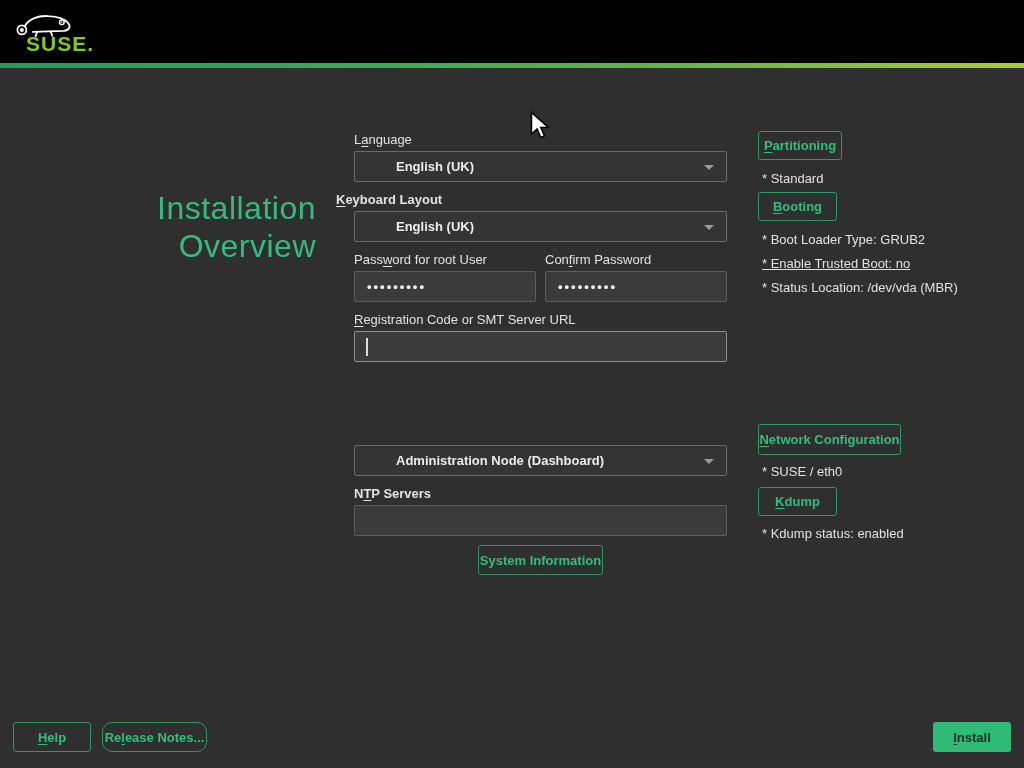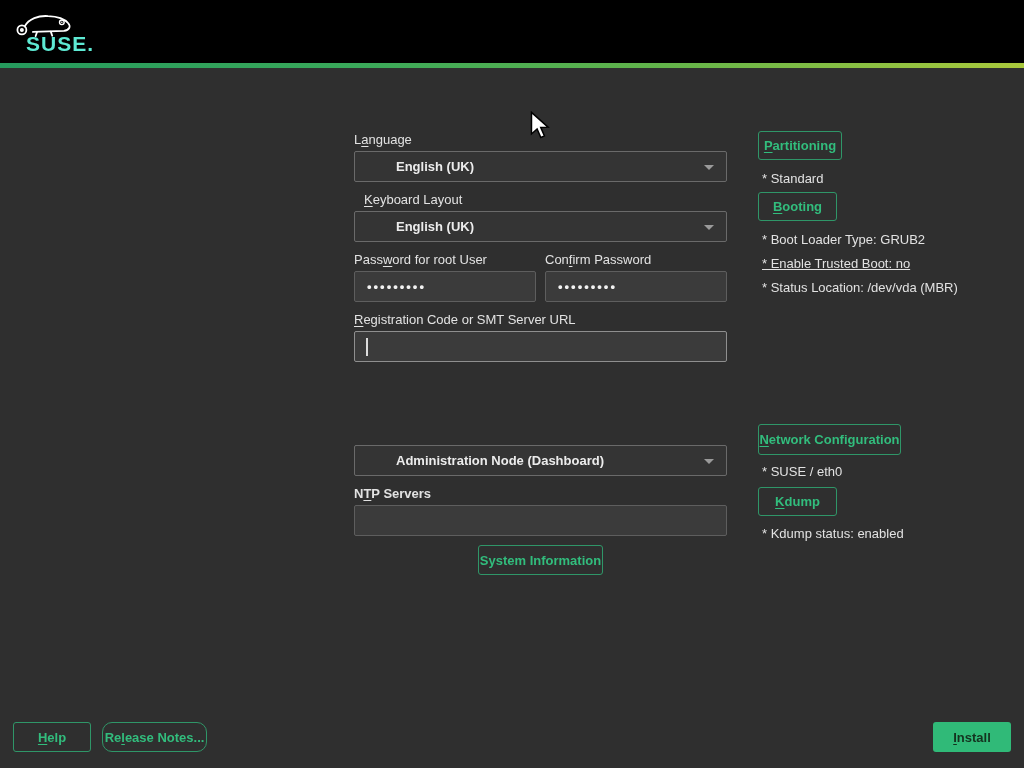--- a/index.html
+++ b/index.html
@@ -5,21 +5,21 @@
   * { margin: 0; padding: 0; box-sizing: border-box; }
   html, body { width: 1024px; height: 768px; background: #1a1a1a; }
   body { font-family: "Liberation Sans", sans-serif; position: relative; overflow: hidden; }
 
   .screen { position: absolute; left: 0; top: 0; width: 1024px; height: 768px; background: #2f2f2f; }
 
   
   .topbar { position: absolute; left: 0; top: 0; width: 1024px; height: 63px; background: #000000; }
   .logo { position: absolute; left: 13px; top: 6px; width: 90px; height: 52px; }
   .logo svg { position: absolute; left: 2px; top: 3px; }
-  .logo .logo-text { position: absolute; left: 13px; top: 26px; color: #5eead4; font-size: 21px; font-weight: bold; letter-spacing: 1px; }
+  .logo .logo-text { position: absolute; left: 13px; top: 26px; color: #84cc16; font-size: 21px; font-weight: bold; letter-spacing: 1px; }
   .gradient-line { position: absolute; left: 0; top: 63px; width: 1024px; height: 5px;
       background: linear-gradient(90deg, #259a5d 0%, #3aa95a 35%, #63b44a 65%, #aac93c 100%); }
 
   
   .page-title { position: absolute; left: 0; top: 189px; width: 316px; text-align: right;
       color: #35ba82; font-size: 32px; font-weight: 300; line-height: 38px; letter-spacing: 0.5px; }
 
   
   .lbl { position: absolute; color: #e2e2e2; font-size: 13px; }
   u { text-underline-offset: 2px; text-decoration-thickness: 1px; }
@@ -70,28 +70,32 @@
           <path d="M32,33 l-2,6 M52,32.5 l2,6"></path>
         </g>
         <circle cx="68" cy="19" r="3.4" fill="none" stroke="#ffffff" stroke-width="2"></circle>
         <circle cx="68" cy="19" r="1.1" fill="#ffffff"></circle>
       </svg>
       <div class="logo-text">SUSE.</div>
     </div>
   </div>
   <div class="gradient-line"></div>
 
+  <div class="page-title">
+    <div>Installation</div>
+    <div>Overview</div>
+  </div>
 
   <div class="lbl" style="left:354px; top:132px;">L<u>a</u>nguage</div>
   <div class="combo" style="left:354px; top:151px;">
     <span class="val">English (UK)</span>
     <span class="arrow"></span>
   </div>
 
-  <div class="lbl" style="left:364px; top:192px;"><u>K</u>eyboard Layout</div>
+  <div class="lbl" style="left:336px; top:192px;font-weight:bold;"><u>K</u>eyboard Layout</div>
   <div class="combo" style="left:354px; top:211px;">
     <span class="val">English (UK)</span>
     <span class="arrow"></span>
   </div>
 
   <div class="lbl" style="left:354px; top:252px;">Pass<u>w</u>ord for root User</div>
   <div class="lbl" style="left:545px; top:252px;">Con<u>f</u>irm Password</div>
   <div class="tfield" style="left:354px; top:271px; width:182px;">
     <span class="val">•••••••••</span>
   </div>

